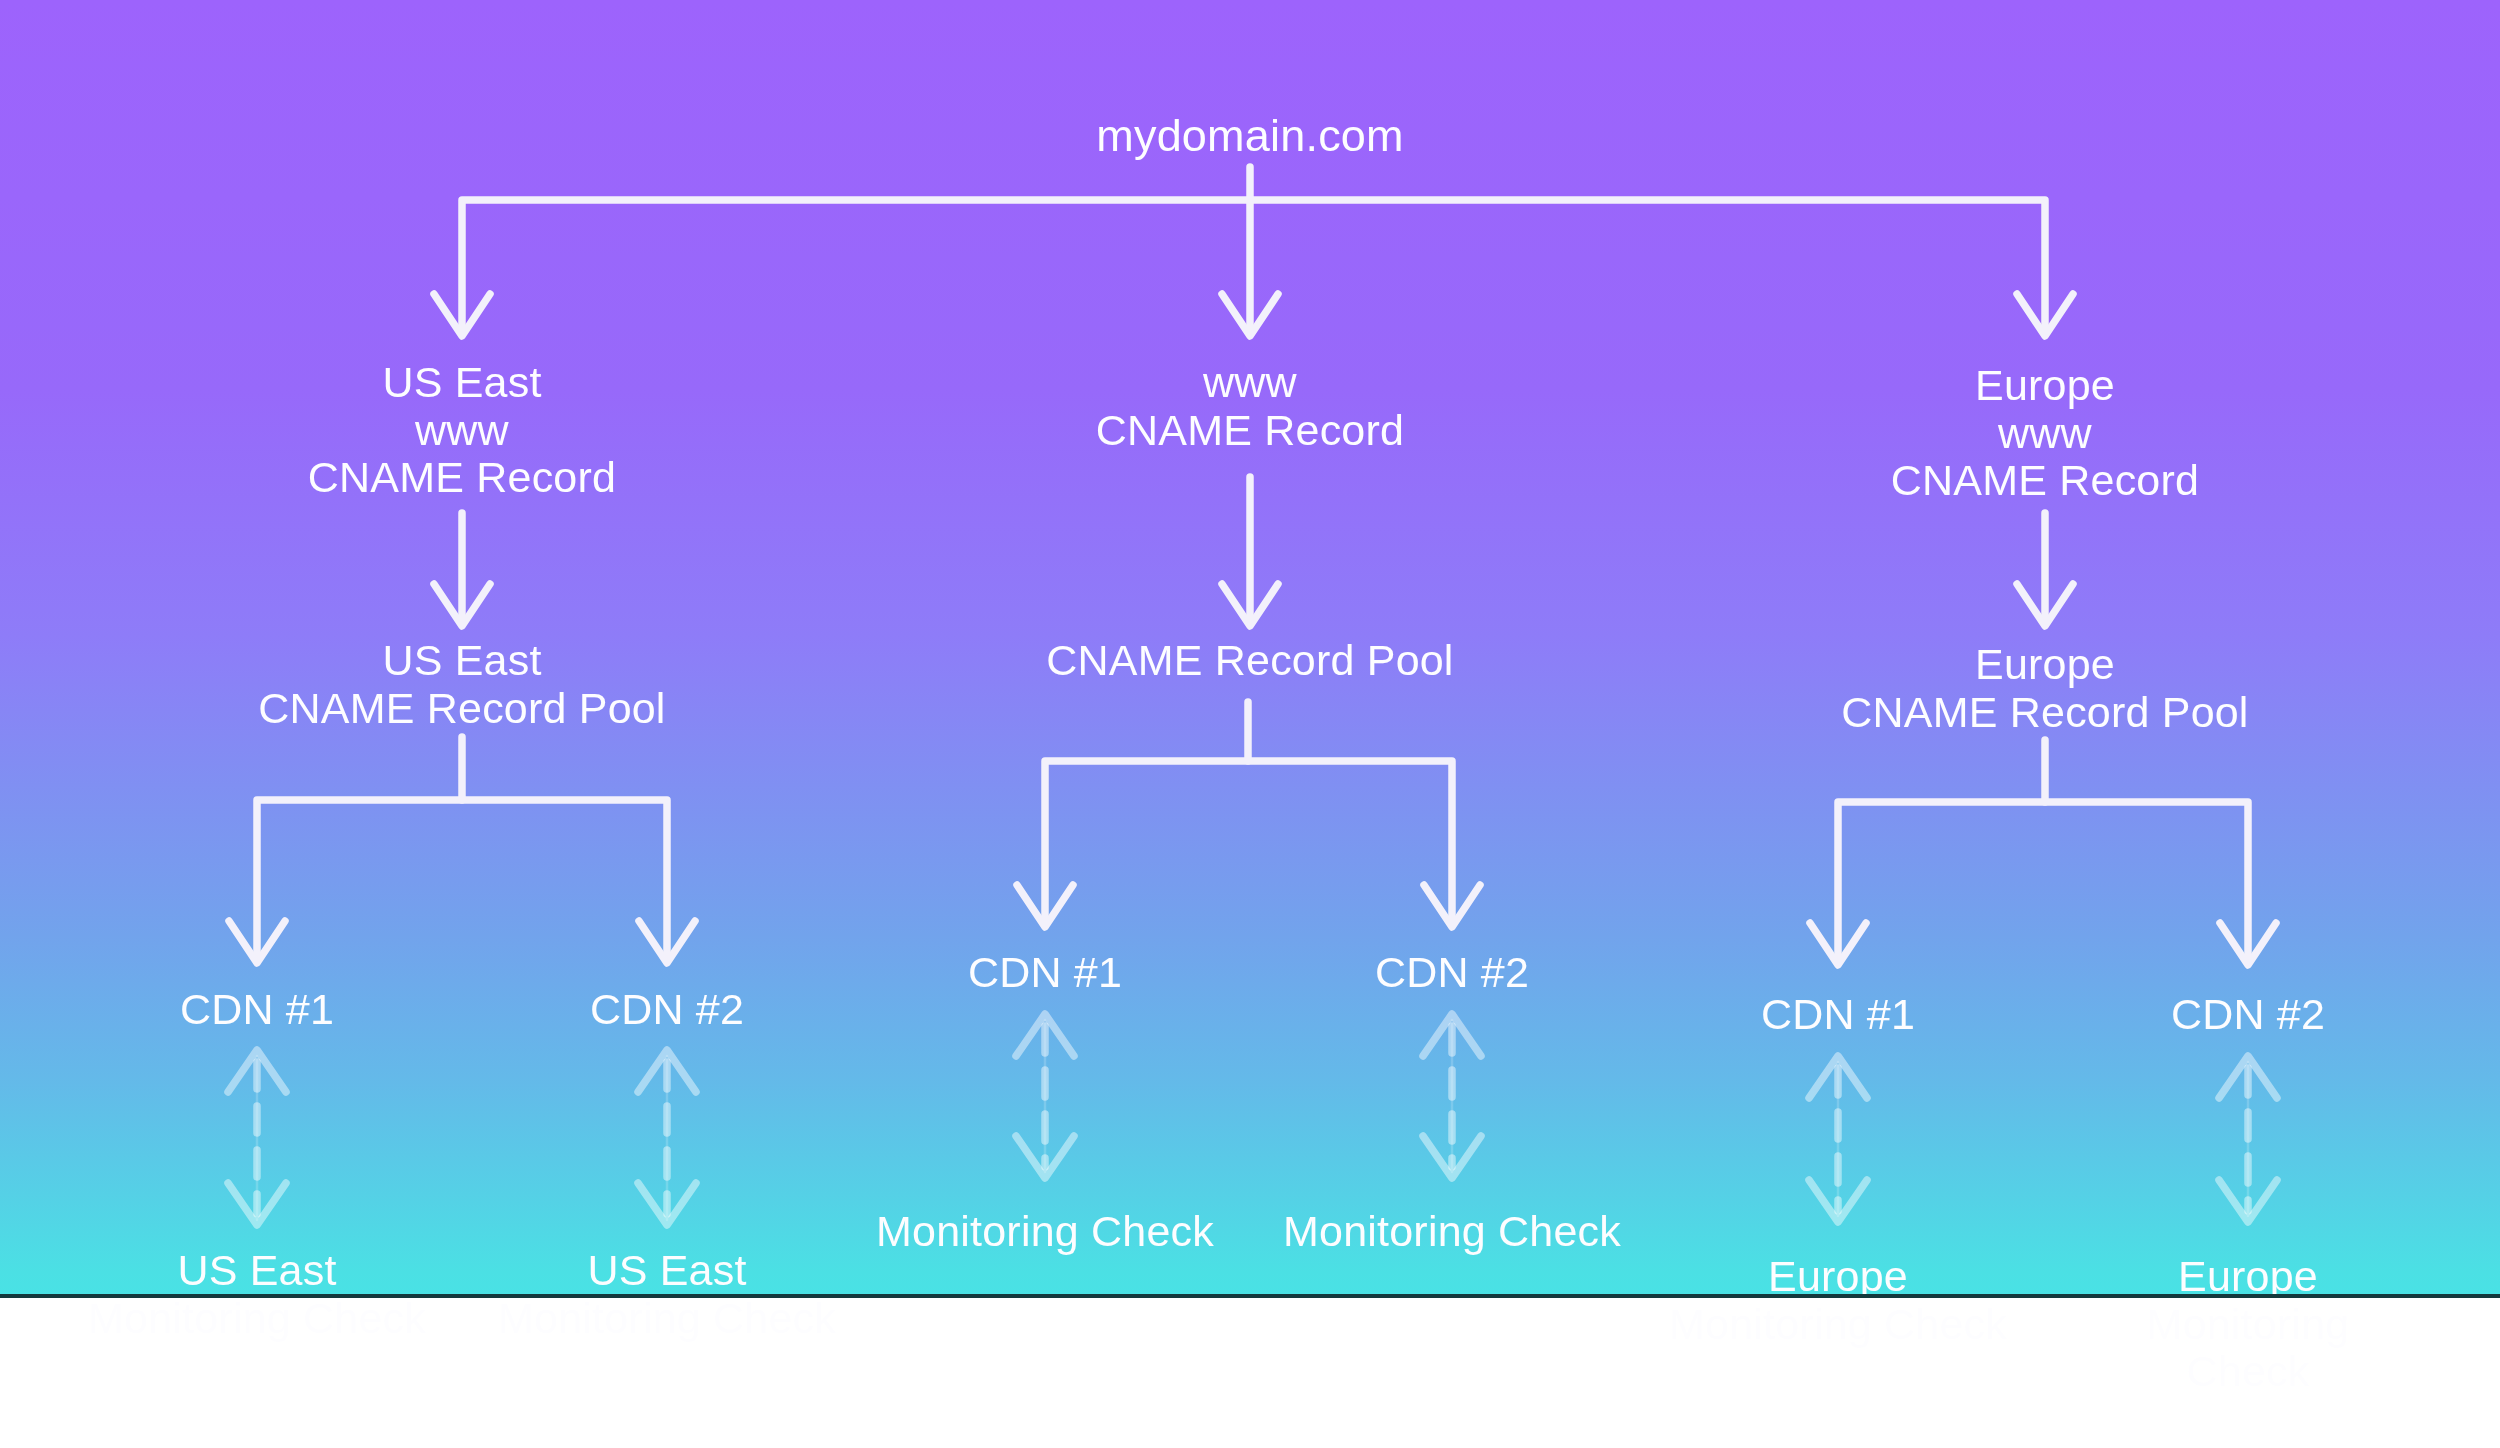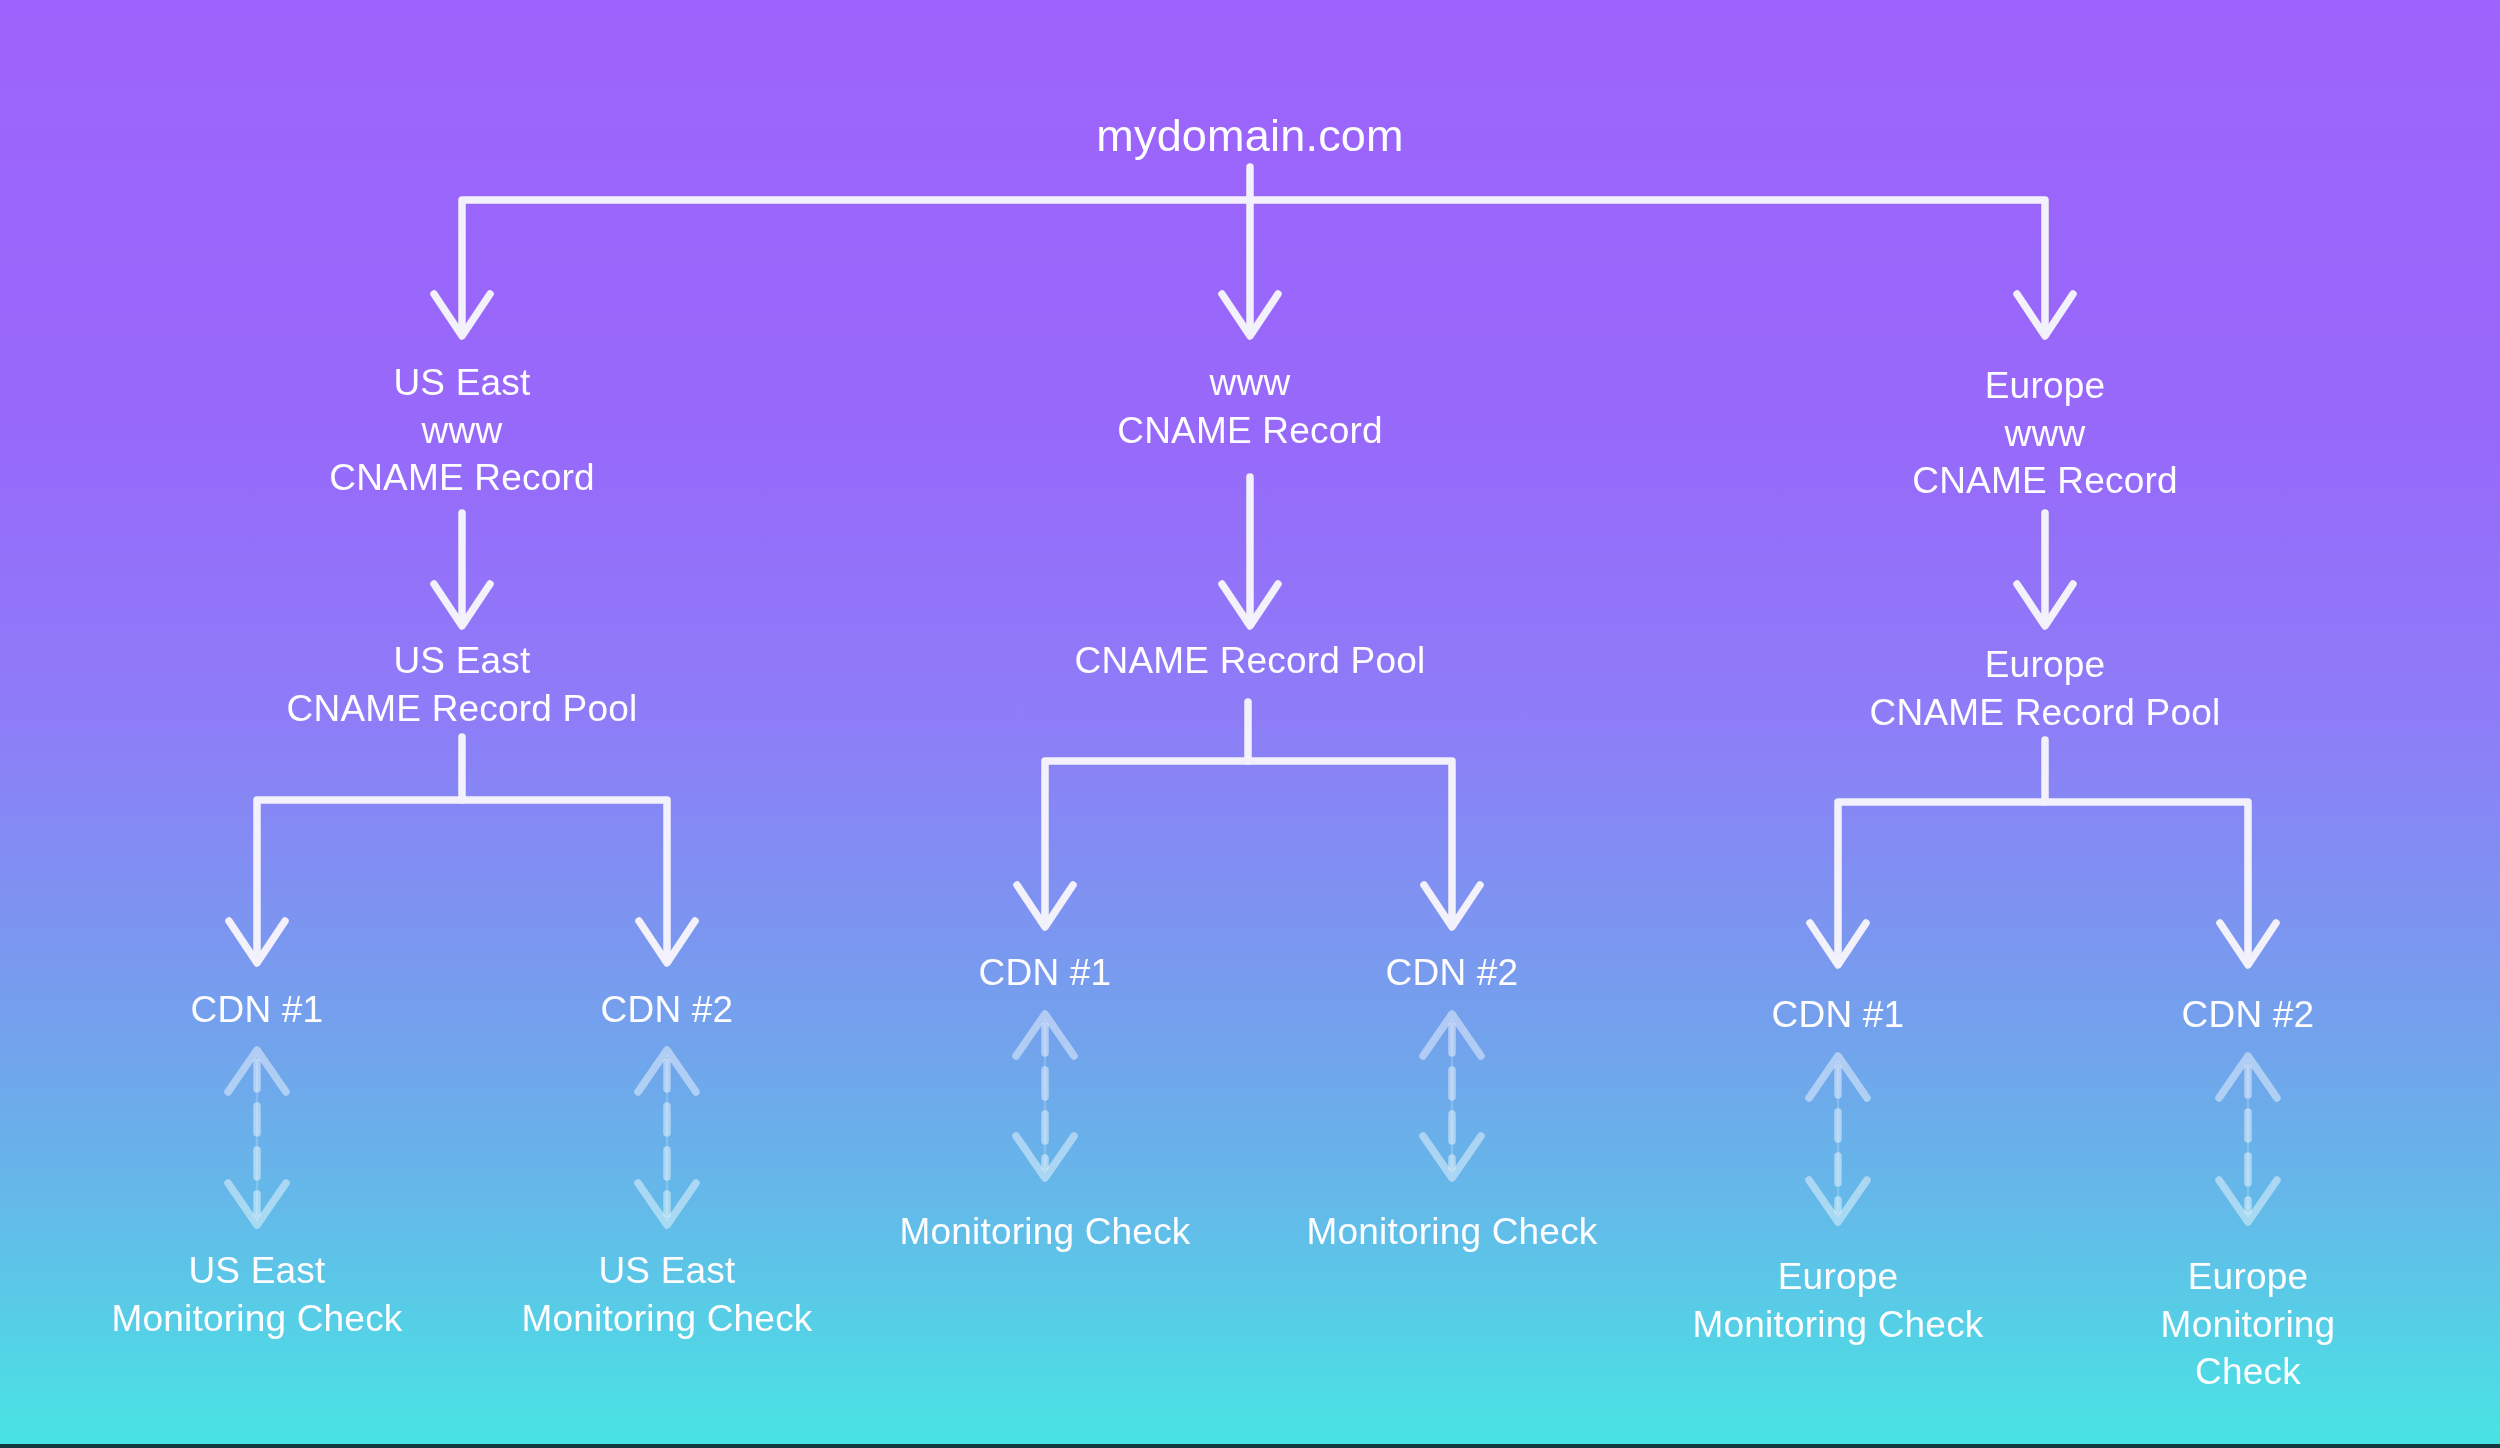--- a/index.html
+++ b/index.html
@@ -8,21 +8,21 @@
     width: 2500px;
     height: 1448px;
     overflow: hidden;
   }
   body {
     font-family: "Liberation Sans", "DejaVu Sans", sans-serif;
   }
   .canvas {
     position: relative;
     width: 2500px;
-    height: 1448px;
+    height: 1298px;
     background: linear-gradient(180deg,
       #9d63fc 0%,
       #9769fa 30%,
       #8e7cf8 49%,
       #72a3ec 72%,
       #64b9e9 83%,
       #4be0e4 98%,
       #49e2e5 100%);
   }
   .bottom-edge {
@@ -34,21 +34,21 @@
   svg.connectors {
     position: absolute;
     left: 0; top: 0;
   }
   .lbl {
     position: absolute;
     transform: translateX(-50%);
     text-align: center;
     white-space: pre-line;
     color: #fdfdff;
-    font-size: 37px;
+    font-size: 43px;
     line-height: 47.5px;
     font-weight: 400;
     letter-spacing: 0.2px;
   }
   .lbl.title { font-size: 45px; }
   .solid-stroke {
     fill: none;
     stroke: #f3f1fb;
     stroke-width: 7.5;
     stroke-linecap: round;

